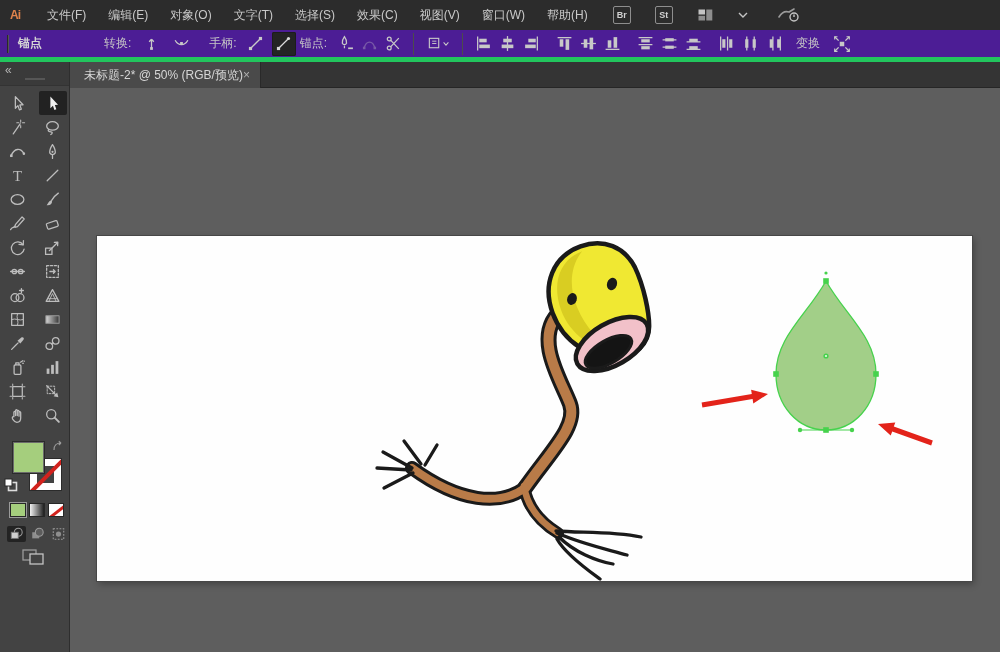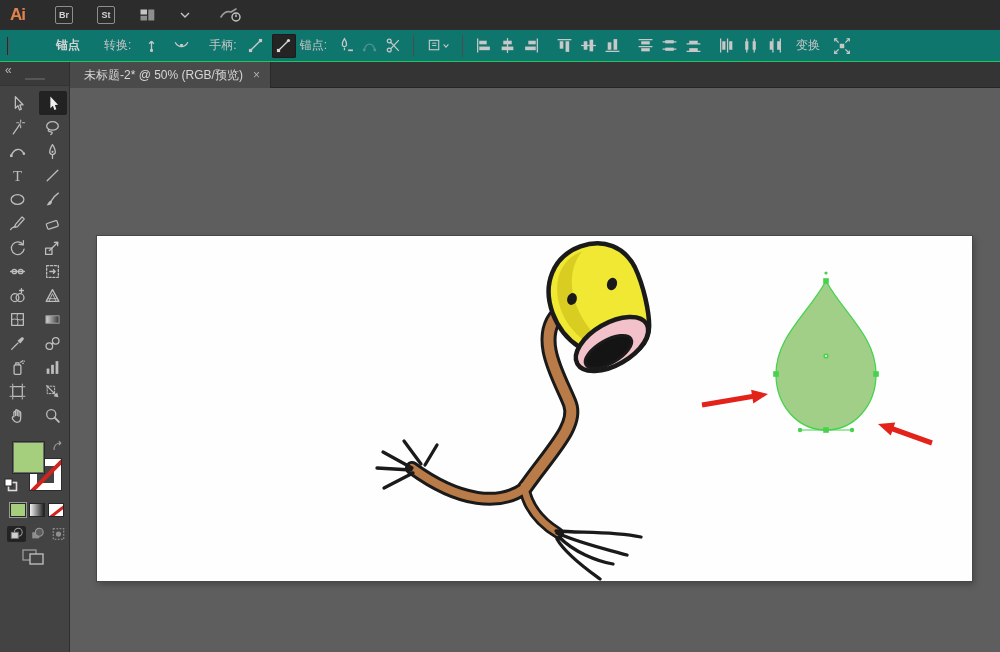--- a/index.html
+++ b/index.html
@@ -1,40 +1,40 @@
 <!DOCTYPE html>
 <html><head>
 <meta charset="utf-8">
 <style>
   * { margin:0; padding:0; box-sizing:border-box; }
   html,body { width:1000px; height:652px; font-family:"Liberation Sans","DejaVu Sans",sans-serif; }
   #app { position:relative; width:1000px; height:652px; background:#5E5E5E; overflow:hidden; }
 
   
   #menubar { position:absolute; left:0; top:0; width:1000px; height:30px; background:#2C2C2C; display:flex; align-items:center; z-index:30; }
-  .logo { color:#E0834C; font-weight:bold; font-size:17px; margin:0 16px 0 10px; letter-spacing:-1px; }
+  .logo { color:#E0834C; font-weight:bold; font-size:12px; margin:0 16px 0 10px; letter-spacing:-1px; }
   .menu-item { color:#C9C9C9; font-size:12px; padding:0 11px; line-height:30px; cursor:default; white-space:nowrap; }
   .mb-right { display:flex; align-items:center; margin-left:14px; gap:24px; }
   .mini-btn { width:18px; height:18px; border:1px solid #8E8E8E; color:#D2D2D2; font-size:9px; font-weight:bold; display:flex; align-items:center; justify-content:center; border-radius:2px; }
   .mb-icon { display:flex; align-items:center; justify-content:center; }
 
   
-  #controlbar { position:absolute; left:0; top:30px; width:1000px; height:32px; background:#0f766e; border-bottom:1px solid #22c55e; display:flex; align-items:center; z-index:29;text-align:right; }
+  #controlbar { position:absolute; left:0; top:30px; width:1000px; height:32px; background:#4c1d95; border-bottom:5px solid #22c55e; display:flex; align-items:center; z-index:29; }
   .grip { width:2px; height:18px; border-left:1px solid #2a2a2a; border-right:1px solid #555; margin-left:7px; }
   .cb-label { color:#C6C6C6; font-size:12px; white-space:nowrap; }
   .cb-bold { font-weight:bold; color:#D4D4D4; }
   .cb-btn { width:24px; height:24px; display:flex; align-items:center; justify-content:center; border-radius:2px; }
   .cb-btn.pressed { background:#242424; box-shadow:inset 0 0 0 1px #1c1c1c; }
   .cb-sep { width:1px; height:22px; background:#2d2d2d; border-right:1px solid #4c4c4c; margin:0 8px; }
   .cb-btn.disabled { opacity:.35; }
   #align-icons { display:flex; align-items:center; }
 
   
   #tabbar { position:absolute; left:70px; top:62px; width:930px; height:26px; background:#343434; border-bottom:1px solid #262626; display:flex; z-index:20; }
-  #doc-tab { height:26px; background:#4A4A4A; color:#D6D6D6; font-size:12px; display:flex; align-items:center; padding:0 10px 0 14px; gap:10px; border-right:1px solid #292929; }
+  #doc-tab { height:26px; background:#4A4A4A; color:#D6D6D6; font-size:12px; display:flex; align-items:center; padding:0 10px 0 14px; border-right:1px solid #292929; }
   #tab-close { color:#AFAFAF; font-size:12px; cursor:default; }
 
   
   #toolbar { position:absolute; left:0; top:62px; width:70px; height:590px; background:#434343; border-right:1px solid #2E2E2E; z-index:25; }
   #toolbar-header { height:24px; background:#3A3A3A; border-bottom:1px solid #333; position:relative; }
   #collapse { position:absolute; left:5px; top:1px; color:#B5B5B5; font-size:12px; }
   .grip-bar { position:absolute; left:25px; top:16px; width:20px; height:2px; background:#565656; }
   #tools-grid { display:grid; grid-template-columns:35px 35px; justify-items:center; padding-top:5px; }
   .tool-cell { width:28px; height:24px; display:flex; align-items:center; justify-content:center; border-radius:2px; }
   .tool-cell.active { background:#222; }
@@ -60,20 +60,31 @@
   #canvas { position:absolute; left:70px; top:88px; width:930px; height:564px; background:#5E5E5E; }
   #artboard { position:absolute; left:27px; top:148px; width:875px; height:345px; background:#FEFEFE; box-shadow:0 0 0 1px #474747, 2px 3px 7px rgba(0,0,0,.3); }
   #artwork { position:absolute; left:0; top:0; width:875px; height:345px; }
 </style>
 </head>
 <body>
 <div id="app">
 
   <div id="menubar">
     <span class="logo">Ai</span>
+    <div id="menu-items" style="display:flex;">
+        <div class="menu-item">文件(F)</div>
+        <div class="menu-item">编辑(E)</div>
+        <div class="menu-item">对象(O)</div>
+        <div class="menu-item">文字(T)</div>
+        <div class="menu-item">选择(S)</div>
+        <div class="menu-item">效果(C)</div>
+        <div class="menu-item">视图(V)</div>
+        <div class="menu-item">窗口(W)</div>
+        <div class="menu-item">帮助(H)</div>
+      </div>
     <div class="mb-right">
       <span class="mini-btn">Br</span>
       <span class="mini-btn">St</span>
       <span class="mb-icon">
         <svg width="17" height="16" viewBox="0 0 16 16">
             <rect x="1" y="2.5" width="6.5" height="5" fill="#C4C4C4"></rect>
             <rect x="8.8" y="2.5" width="6" height="11" fill="#8E8E8E"></rect>
             <rect x="1" y="8.8" width="6.5" height="4.7" fill="#8E8E8E"></rect>
           </svg>
       </span>

